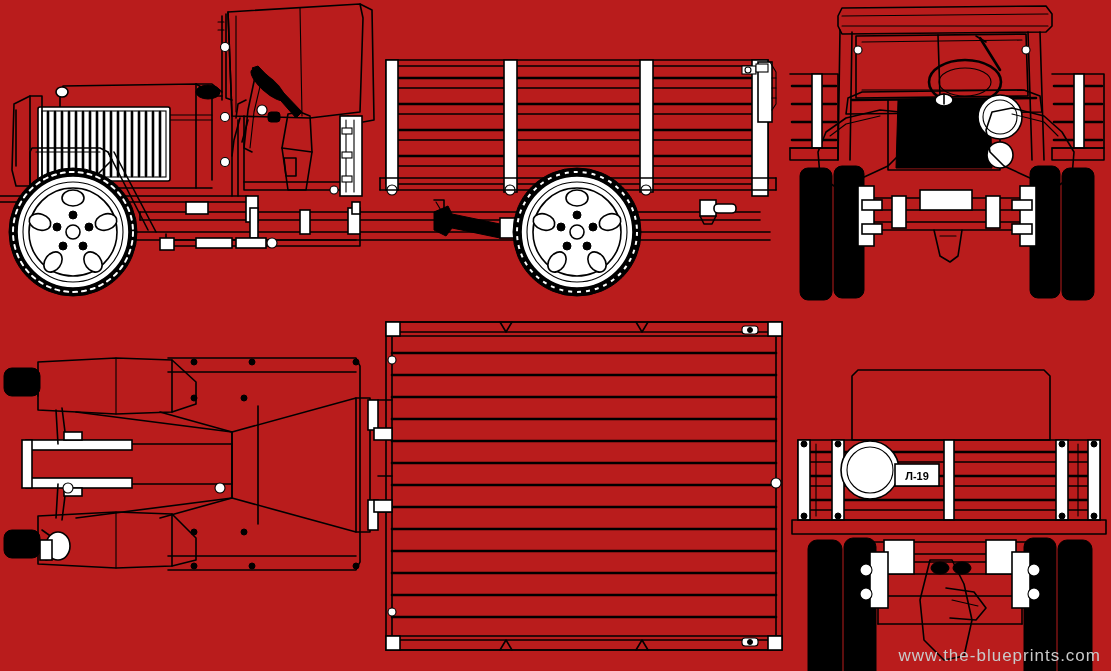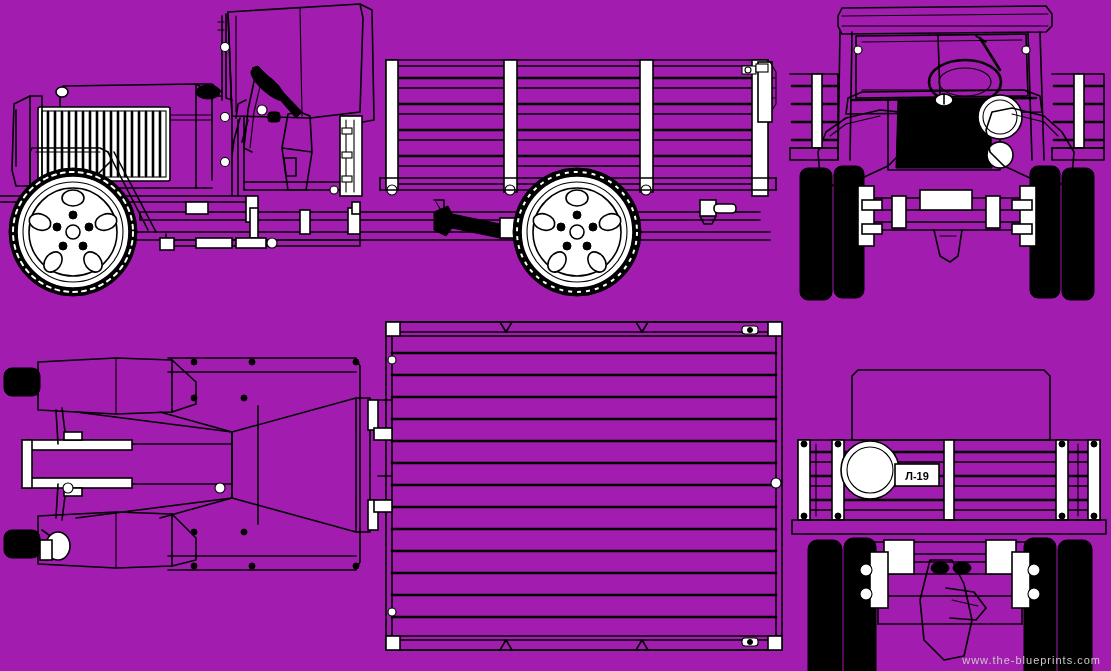--- a/index.html
+++ b/index.html
@@ -1,25 +1,25 @@
 <!DOCTYPE html>
 <html><head>
 <meta charset="utf-8">
 <style>
   html,body{margin:0;padding:0;background:#ffffff;}
   body{width:1111px;height:671px;overflow:hidden;font-family:"Liberation Sans",sans-serif;}
-  #sheet{position:relative;width:1111px;height:671px;background:#a21caf;}
+  #sheet{position:relative;width:1111px;height:671px;background:#b91c1c;}
   svg{display:block;}
   .ln{fill:none;stroke:#000;stroke-width:1.6;stroke-linejoin:round;stroke-linecap:round;}
   .lnT{fill:none;stroke:#000;stroke-width:1.1;stroke-linejoin:round;stroke-linecap:round;}
   .lnH{fill:none;stroke:#000;stroke-width:2.6;stroke-linejoin:round;stroke-linecap:round;}
   .fk{fill:#000;stroke:#000;stroke-width:1;}
   .fw{fill:#fff;stroke:#000;stroke-width:1.6;}
   .fwT{fill:#fff;stroke:#000;stroke-width:1.1;}
-  .wm{position:absolute;right:10px;bottom:5px;font-size:11px;letter-spacing:1px;
+  .wm{position:absolute;right:10px;bottom:5px;font-size:17px;letter-spacing:1px;
       color:#c9c9c9;font-family:"Liberation Sans",sans-serif;white-space:nowrap;}
   .plate{font-family:"Liberation Sans",sans-serif;font-size:11px;font-weight:bold;fill:#000;}
 </style>
 </head>
 <body>
 
 <div id="sheet">
 
 <svg width="1111" height="671" viewBox="0 0 1111 671">
 

